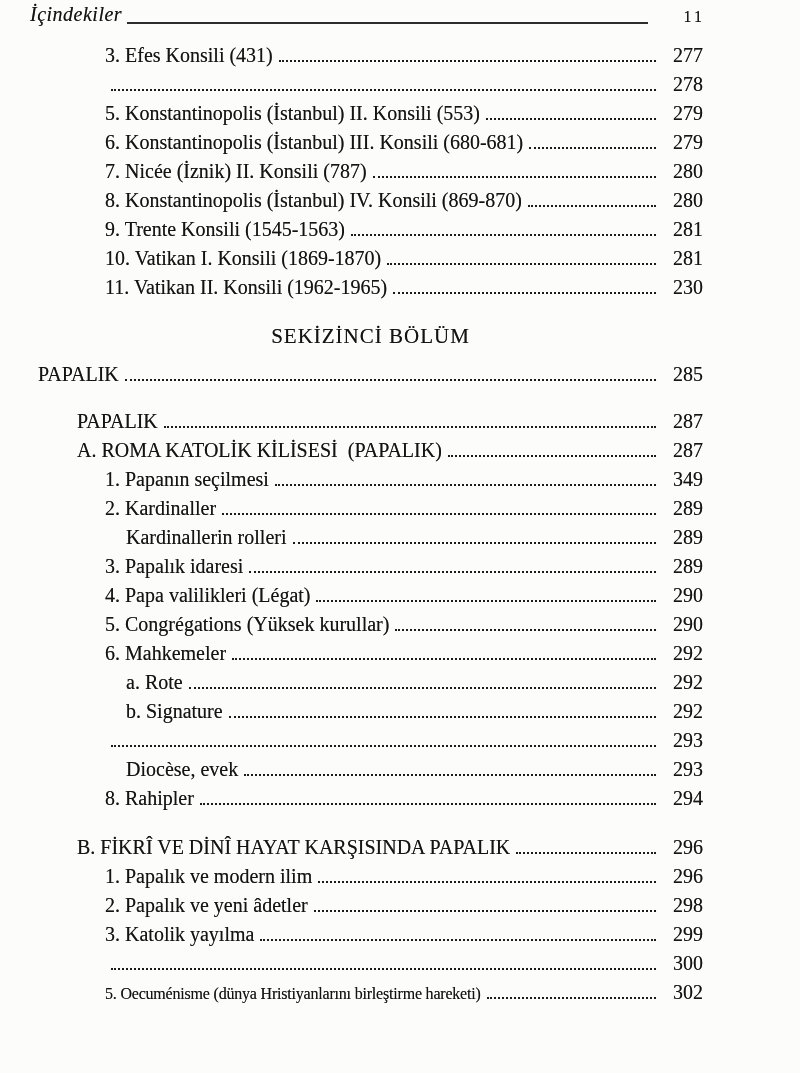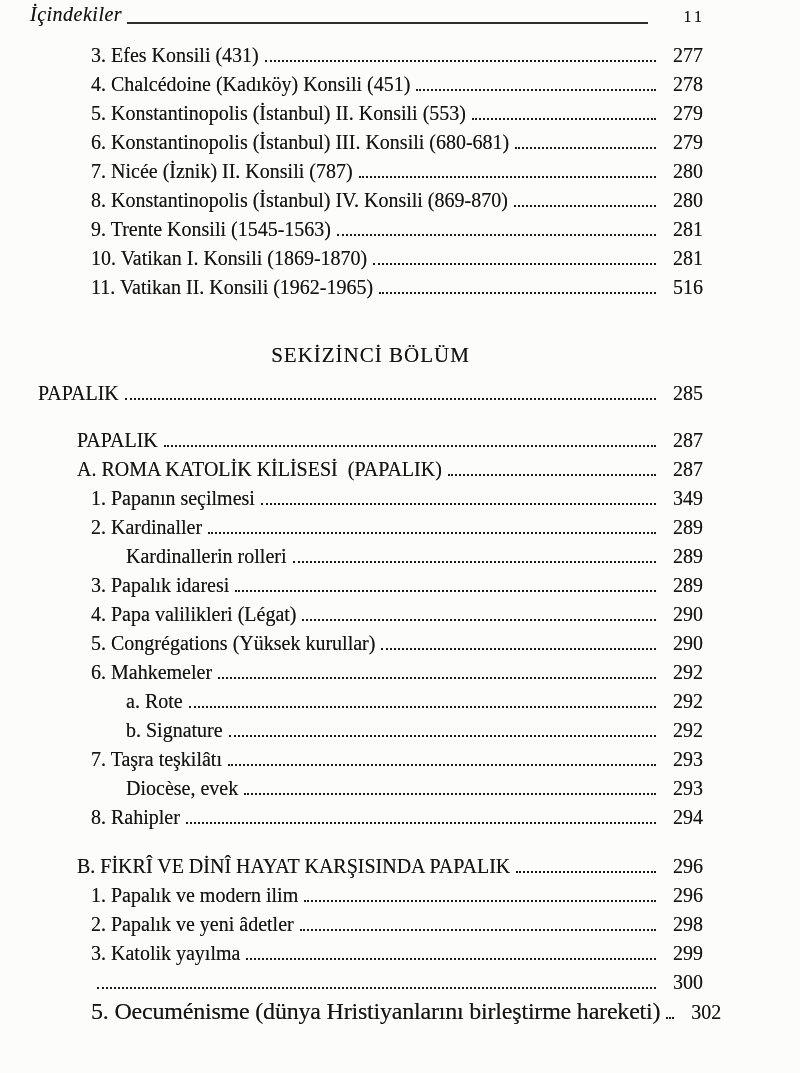--- a/index.html
+++ b/index.html
@@ -30,53 +30,52 @@
     line-height:29px; font-size:20px;
   }
   .row .label { white-space:nowrap; }
   .leader {
     flex:1 1 auto; min-width:8px;
     border-bottom:2px dotted #1b1b1b;
     margin:0 3px 1px 6px;
   }
   .page-num { width:44px; text-align:right; flex-shrink:0; white-space:nowrap; }
   .ind1 { margin-left:39px; }
-  .ind2 { margin-left:53px; }
+  .ind2 { margin-left:67px; }
   .ind3 { margin-left:88px;justify-content:flex-end; }
   .section-heading {
     text-align:center;
     font-size:21px; line-height:29px;
     letter-spacing:1px;
-    margin-top:39px;
+    margin-top:20px;
   }
   .chapter-row { margin-top:9px; }
   .gap-lg { margin-top:18px; }
   .gap-b  { margin-top:20px; }
-  .tight .label { font-size:24px; letter-spacing:-.2px; }
+  .tight .label { font-size:16px; letter-spacing:-.2px; }
 </style>
 </head>
 <body>
 
 <div class="page">
 
   <div class="page-header">
     <span class="header-title">İçindekiler</span>
     <span class="header-rule"></span>
     <span class="header-page">11</span>
   </div>
 
   <div class="toc">
 
     <div class="row ind2">
       <span class="label">3. Efes Konsili (431)</span>
       <span class="leader"></span>
       <span class="page-num">277</span>
     </div>
     <div class="row ind2">
-      <span class="label">4. Chalcédoine (Kadıköy) Konsili (451)</span>
       <span class="leader"></span>
       <span class="page-num">278</span>
     </div>
     <div class="row ind2">
       <span class="label">5. Konstantinopolis (İstanbul) II. Konsili (553)</span>
       <span class="leader"></span>
       <span class="page-num">279</span>
     </div>
     <div class="row ind2">
       <span class="label">6. Konstantinopolis (İstanbul) III. Konsili (680-681)</span>
@@ -99,21 +98,21 @@
       <span class="page-num">281</span>
     </div>
     <div class="row ind2">
       <span class="label">10. Vatikan I. Konsili (1869-1870)</span>
       <span class="leader"></span>
       <span class="page-num">281</span>
     </div>
     <div class="row ind2">
       <span class="label">11. Vatikan II. Konsili (1962-1965)</span>
       <span class="leader"></span>
-      <span class="page-num">516</span>
+      <span class="page-num">230</span>
     </div>
 
     <div class="section-heading">SEKİZİNCİ BÖLÜM</div>
 
     <div class="row chapter-row">
       <span class="label">PAPALIK</span>
       <span class="leader"></span>
       <span class="page-num">285</span>
     </div>
 
@@ -166,21 +165,20 @@
       <span class="label">a. Rote</span>
       <span class="leader"></span>
       <span class="page-num">292</span>
     </div>
     <div class="row ind3">
       <span class="label">b. Signature</span>
       <span class="leader"></span>
       <span class="page-num">292</span>
     </div>
     <div class="row ind2">
-      <span class="label">7. Taşra teşkilâtı</span>
       <span class="leader"></span>
       <span class="page-num">293</span>
     </div>
     <div class="row ind3">
       <span class="label">Diocèse, evek</span>
       <span class="leader"></span>
       <span class="page-num">293</span>
     </div>
     <div class="row ind2">
       <span class="label">8. Rahipler</span>

